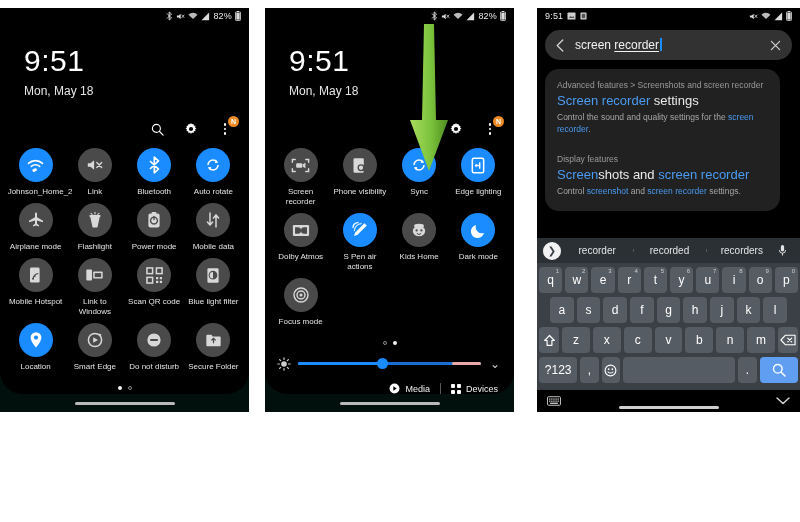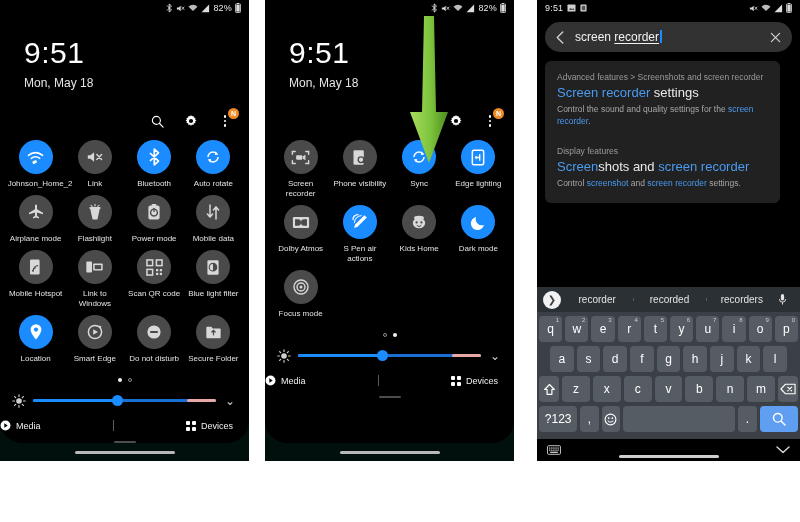--- a/index.html
+++ b/index.html
@@ -6,21 +6,21 @@
   html, body {
     width: 800px; height: 522px;
     background: #ffffff;
     font-family: "Liberation Sans", sans-serif;
     overflow: hidden;
   }
   .stage { position: relative; width: 800px; height: 522px; background:#fff; }
 
   
   .phone {
-    position: absolute; top: 0; height: 461px;
+    position: absolute; top: 8px; height: 404px;
     background: #737373; overflow: hidden;
   }
   #phone1 { left: 0;   width: 249px; }
   #phone2 { left: 265px; width: 249px; }
   #phone3 { left: 537px; width: 263px; }
 
   
   .qs-sheet {
     position:absolute; left:0; right:0; top:0; bottom:18px;
     background:#000;
@@ -85,21 +85,21 @@
   .bright-row { display:flex; align-items:center; gap:7px; padding: 10px 12px 0 12px; }
   .bright-ico { width:14px; height:14px; flex:0 0 14px; color:#cfcfcf; display:flex; align-items:center; justify-content:center; }
   .slider { position:relative; flex:1; height:4px; }
   .slider .track-blue { position:absolute; left:0; right:0; top:0; height:3px; background:#1a6fd4; border-radius:2px; }
   .slider .track-fill { position:absolute; left:0; top:0; height:3px; background:#1a8cff; border-radius:2px; }
   .slider .track-pink { position:absolute; top:0; height:3px; background:#e8a9a6; border-radius:2px; right:0; width:16%; }
   .slider .knob { position:absolute; top:-4px; width:11px; height:11px; border-radius:50%; background:#1a8cff; }
   .chev-down { width:14px; flex:0 0 14px; color:#cfcfcf; font-size:12px; text-align:center; line-height:10px; }
 
   
-  .md-row { display:flex; align-items:center; justify-content:space-between; gap:10px; padding: 12px 16px 0 0; }
+  .md-row { display:flex; align-items:center; justify-content:flex-end; gap:10px; padding: 12px 16px 0 0; }
   .md-item { display:flex; align-items:center; gap:5px; color:#f0f0f0; font-size:9px; }
   .md-sep { width:1px; height:11px; background:#5a5a5a; }
   .grid4 { display:grid; grid-template-columns:repeat(2,4px); grid-template-rows:repeat(2,4px); gap:2px; }
   .grid4 i { width:4px; height:4px; background:#fff; border-radius:1px; display:block; }
   .handle-dash { width:22px; height:2px; background:#4c4c4c; border-radius:1px; margin: 10px auto 0 auto; }
 
   
   .home-bar-wrap { position:absolute; left:0; right:0; bottom:0; height:18px; background:#02100d; display:flex; align-items:center; justify-content:center; }
   .home-bar { width:100px; height:3px; border-radius:2px; background:#b9b9b9; }
 
@@ -111,21 +111,21 @@
   .search-bar {
     margin: 6px 8px 0 8px; height:30px; border-radius:15px; background:#323232;
     display:flex; align-items:center; padding: 0 10px; gap:8px;
   }
   .search-back { color:#d2d2d2; font-size:13px; width:12px; }
   .search-text { flex:1; font-size:12px; color:#f2f2f2; white-space:nowrap; position:relative; }
   .search-text .composing { text-decoration: underline; text-underline-offset:2px; }
   .caret { display:inline-block; width:1.5px; height:13px; background:#1a8cff; vertical-align:-2px; margin-left:1px; }
   .search-clear { color:#d2d2d2; font-size:12px; width:12px; text-align:center; }
 
-  .results-card { margin: 9px 20px 0 8px; background:#212121; border-radius:6px; padding: 10px 12px 14px 12px; }
+  .results-card { margin: 9px 20px 0 8px; background:#212121; border-radius:14px; padding: 10px 12px 14px 12px; }
   .res-crumb { font-size:8.5px; color:#9a9a9a; line-height:12px; }
   .res-title { font-size:13px; color:#eaeaea; line-height:17px; margin-top:1px; font-weight:400; }
   .res-title .hl { color:#4a9bf2; }
   .res-desc { font-size:8.5px; color:#a6a6a6; line-height:12px; margin-top:2px; }
   .res-desc .hl { color:#4a9bf2; }
   .res-gap { height:18px; }
 
   
   .kb { position:absolute; left:0; right:0; bottom:0; background:#3b4046; }
   .kb-sugg { height:25px; background:#2b3035; display:flex; align-items:center; padding: 0 6px; gap:0; }

